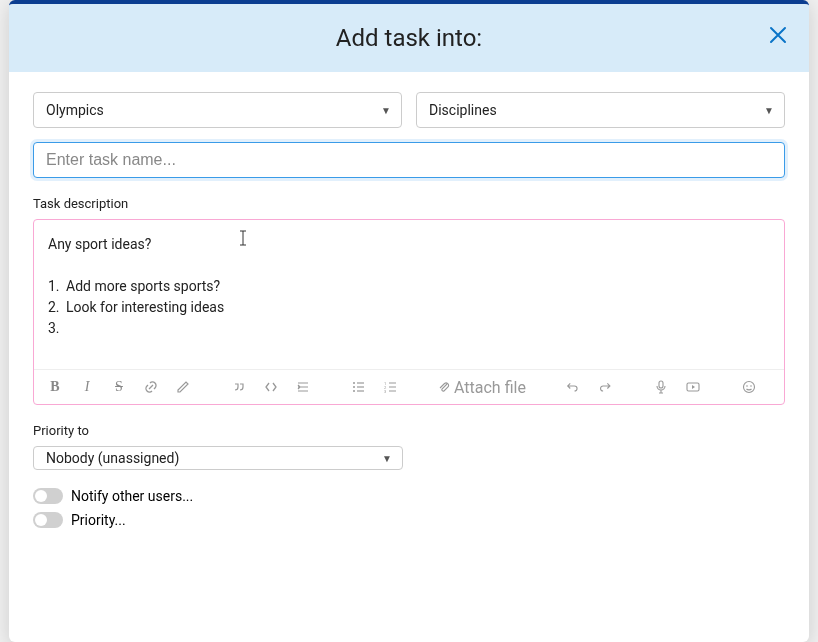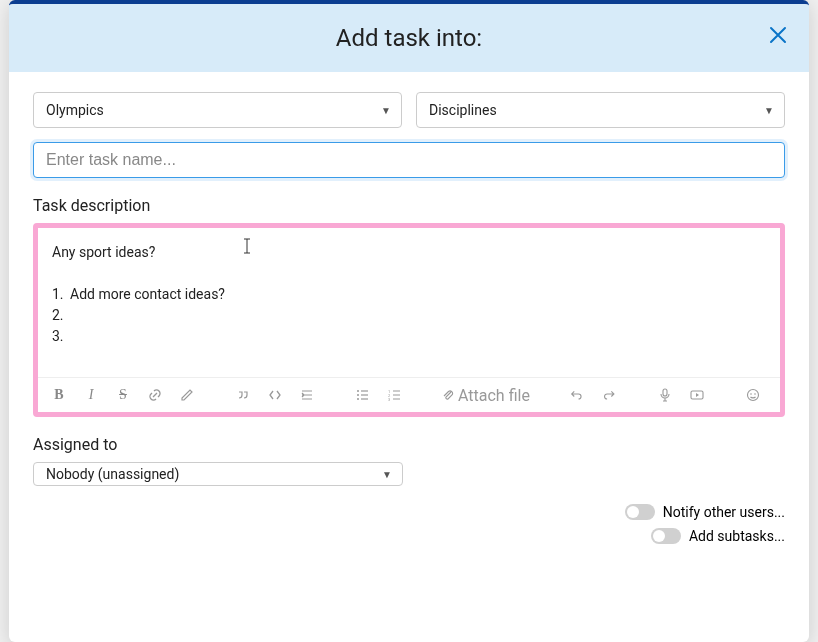--- a/index.html
+++ b/index.html
@@ -91,26 +91,26 @@
   height: 36px;
   border: 1px solid #3a9be8;
   border-radius: 4px;
   padding: 0 12px;
   font-size: 16px;
   outline: none;
   box-shadow: 0 0 0 3px rgba(58,155,232,0.15);
 }
 .task-name-input::placeholder { color: #888; }
 .section-label {
-  font-size: 16px;
+  font-size: 13px;
   color: #222;
   margin: 18px 0 8px 0;
 }
 .desc-box {
-  border: 5px solid #f9a8d4;
+  border: 1px solid #f9a8d4;
   border-radius: 4px;
   background: #fff;
 }
 .desc-content {
   padding: 14px 14px 30px 14px;
   font-size: 14px;
   line-height: 1.5;
   color: #222;
   min-height: 130px;
   position: relative;
@@ -170,21 +170,21 @@
 .radios {
   margin-top: 20px;
   display: flex;
   gap: 18px;
   align-items: center;
   font-size: 14px;
 }
 .radio-opt { display: flex; align-items: center; gap: 5px; cursor: pointer; }
 .radio-opt input { accent-color: #1a73e8; width: 14px; height: 14px;}
 .toggles { margin-top: 18px; display: flex; flex-direction: column; gap: 8px;}
-.toggle-row { display: flex; align-items: center; gap: 8px; font-size: 14px; cursor: pointer; justify-content: flex-end;}
+.toggle-row { display: flex; align-items: center; gap: 8px; font-size: 14px; cursor: pointer;}
 .toggle {
   width: 30px; height: 16px; border-radius: 8px; background: #d0d0d0; position: relative;
 }
 .toggle::after {
   content: ""; position: absolute; left: 2px; top: 2px; width: 12px; height: 12px;
   background: #fff; border-radius: 50%;
 }
 svg { display: block; }
 </style>
 </head>
@@ -224,24 +224,25 @@
       <div class="desc-content">
         <span class="cursor-caret">
           <svg width="10" height="16" viewBox="0 0 10 16">
               <path d="M2 1 H8 M5 1 V15 M2 15 H8" stroke="#333" stroke-width="1" fill="none"></path>
             </svg>
         </span>
         <div>Any sport ideas?</div>
         <br>
         <div style="display:flex">
             <span style="width:18px">1.</span>
-            <span>Add more contact ideas?</span>
+            <span>Add more sports sports?</span>
           </div>
         <div style="display:flex">
             <span style="width:18px">2.</span>
+            <span>Look for interesting ideas</span>
           </div>
         <div style="display:flex">
             <span style="width:18px">3.</span>
           </div>
       </div>
 
       <div class="toolbar">
         <span class="tb-btn tb-bold">B</span>
         <span class="tb-btn tb-italic">I</span>
         <span class="tb-btn tb-strike">S</span>
@@ -327,35 +328,35 @@
               <circle cx="7" cy="7" r="5.5" stroke="#999" stroke-width="1.1" fill="none"></circle>
               <circle cx="5" cy="6" r="0.8" fill="#999"></circle>
               <circle cx="9" cy="6" r="0.8" fill="#999"></circle>
               <path d="M4.5 9 a3 2 0 0 0 5 0" stroke="#999" stroke-width="1.1" fill="none"></path>
             </svg>
         </span>
       </div>
     </div>
 
     <div class="assigned-row">
-      <div class="section-label">Assigned to</div>
+      <div class="section-label">Priority to</div>
       <div class="assigned-select">
         <span>Nobody (unassigned)</span>
         <span class="caret">▼</span>
       </div>
     </div>
 
 
     <div class="toggles">
       <div class="toggle-row">
         <span class="toggle"></span>
         <span>Notify other users...</span>
       </div>
       <div class="toggle-row">
         <span class="toggle"></span>
-        <span>Add subtasks...</span>
+        <span>Priority...</span>
       </div>
     </div>
 
     
 
   </div>
 </div>
 
 </body></html>

